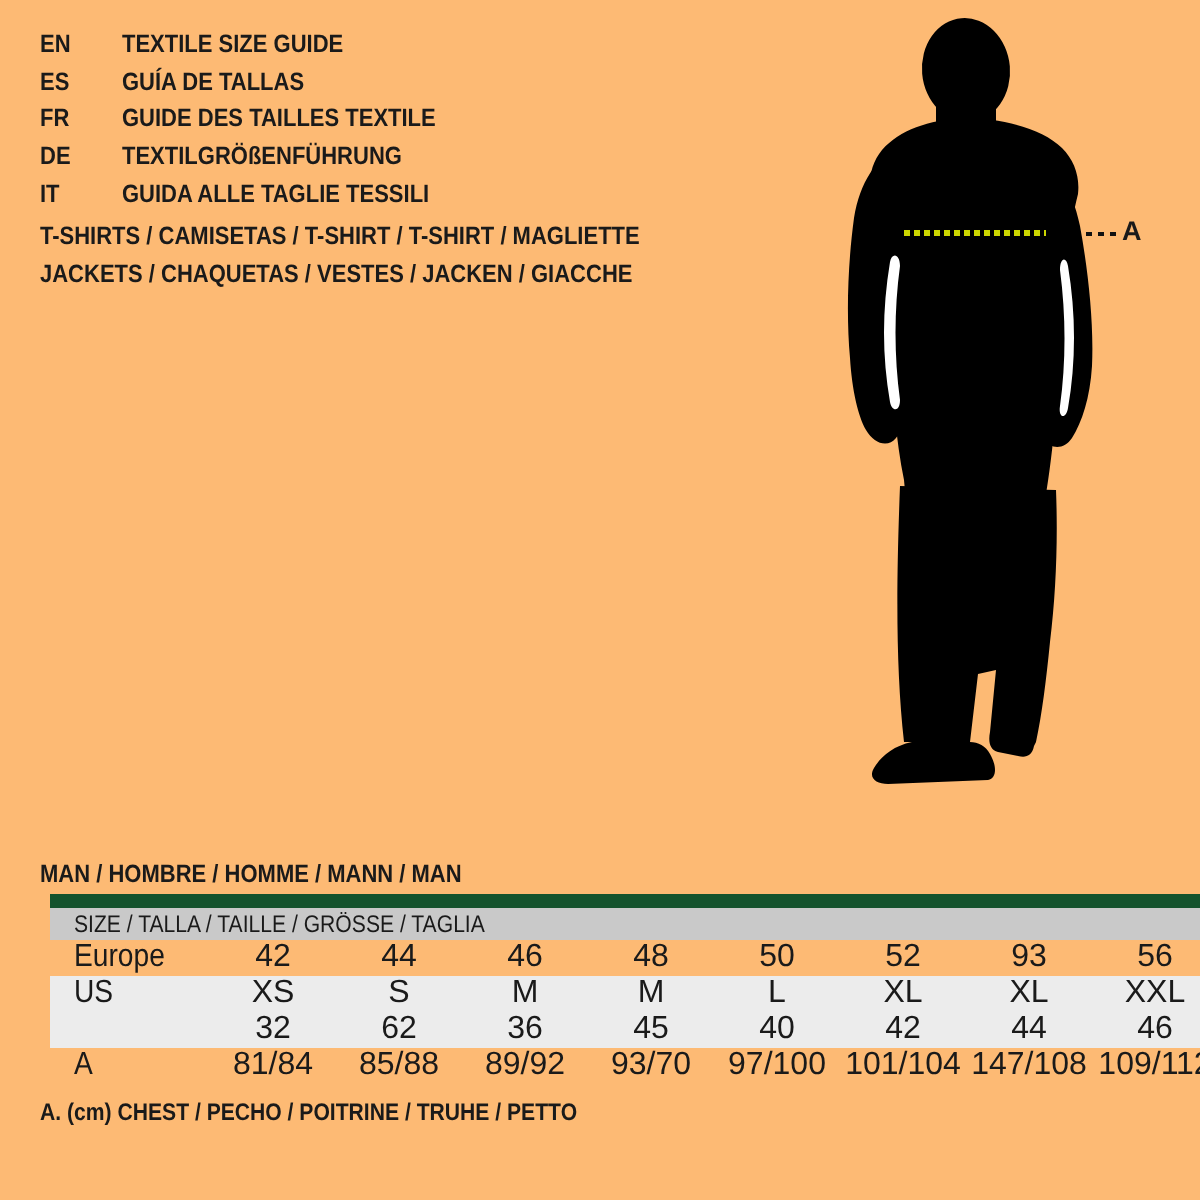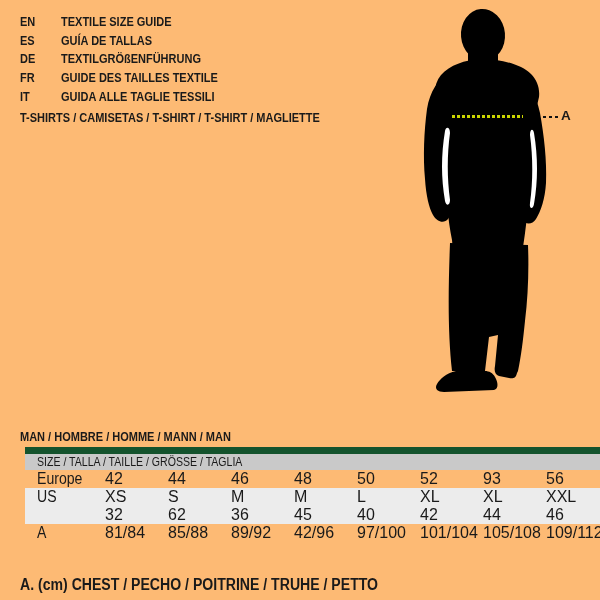--- a/index.html
+++ b/index.html
@@ -33,55 +33,56 @@
 
   
   .section-title { position:absolute; left:20px; top:430px; font-weight:bold; font-size:12.5px; }
 
   
   .size-table { position:absolute; left:25px; top:447px; width:584px; border-top:7px solid #14532d; }
   .thead { height:16px; line-height:16px; background:#c9c9c9; font-size:12px; padding-left:12px; }
   .trow  { display:flex; height:18px; align-items:center; font-size:16px; }
   .trow.stripe { background:#ececec; }
   .tlabel { flex:0 0 68px; padding-left:12px; }
-  .cell   { flex:1; text-align:left; }
+  .cell   { flex:1; text-align:center; }
 
   
-  .footnote { position:absolute; left:20px; top:576px; font-weight:bold; font-size:16px; }
+  .footnote { position:absolute; left:20px; top:549px; font-weight:bold; font-size:12px; }
 </style>
 </head>
 <body>
 
 <div class="canvas">
 
   <div class="lang-list">
     <div class="lang-row">
       <span class="lang-code"><span class="cnd">EN</span></span>
       <span><span class="cnd">TEXTILE SIZE GUIDE</span></span>
     </div>
     <div class="lang-row">
       <span class="lang-code"><span class="cnd">ES</span></span>
       <span><span class="cnd">GUÍA DE TALLAS</span></span>
     </div>
     <div class="lang-row">
+      <span class="lang-code"><span class="cnd">FR</span></span>
+      <span><span class="cnd">GUIDE DES TAILLES TEXTILE</span></span>
+    </div>
+    <div class="lang-row">
       <span class="lang-code"><span class="cnd">DE</span></span>
       <span><span class="cnd">TEXTILGRÖßENFÜHRUNG</span></span>
-    </div>
-    <div class="lang-row">
-      <span class="lang-code"><span class="cnd">FR</span></span>
-      <span><span class="cnd">GUIDE DES TAILLES TEXTILE</span></span>
     </div>
     <div class="lang-row">
       <span class="lang-code"><span class="cnd">IT</span></span>
       <span><span class="cnd">GUIDA ALLE TAGLIE TESSILI</span></span>
     </div>
   </div>
 
   <div class="cat-block">
     <div class="cat-line"><span class="cnd">T-SHIRTS / CAMISETAS / T-SHIRT / T-SHIRT / MAGLIETTE</span></div>
+    <div class="cat-line"><span class="cnd">JACKETS / CHAQUETAS / VESTES / JACKEN / GIACCHE</span></div>
   </div>
 
   <div class="figure-wrap">
     <svg class="silhouette" width="170" height="390" viewBox="0 0 170 390" xmlns="http://www.w3.org/2000/svg">
       <g fill="#000000">
         <ellipse cx="83" cy="30" rx="22" ry="26" transform="rotate(-5 83 30)"></ellipse>
         <rect x="68" y="40" width="30" height="24"></rect>
         <path d="M82,54 C64,55 50,60 41,70 C36,76 34,84 35,94 C40,115 44,140 45,165 C46,192 48,215 52,235 L53,246 L122,248 C126,226 129,196 130,165 C131,138 134,112 139,92 C140,83 137,75 131,69 C121,59 100,54 82,54 Z"></path>
         <path d="M50,68 C38,74 30,86 27,104 C24,126 23,152 25,174 C26,190 29,203 33,210 C37,217 44,219 48,214 C52,209 52,202 49,194 C45,176 43,155 43,133 C43,112 46,92 51,80 Z"></path>
         <path d="M112,68 C126,74 136,88 140,108 C144,130 147,156 146,178 C145,194 141,206 136,214 C132,220 125,220 122,214 C119,209 120,202 122,194 C126,176 128,155 128,133 C128,112 124,92 118,78 Z"></path>
@@ -137,23 +138,23 @@
       <span class="cell">42</span>
       <span class="cell">44</span>
       <span class="cell">46</span>
     </div>
 
     <div class="trow">
       <span class="tlabel"><span class="cnd">A</span></span>
       <span class="cell">81/84</span>
       <span class="cell">85/88</span>
       <span class="cell">89/92</span>
-      <span class="cell">42/96</span>
+      <span class="cell">93/70</span>
       <span class="cell">97/100</span>
       <span class="cell">101/104</span>
-      <span class="cell">105/108</span>
+      <span class="cell">147/108</span>
       <span class="cell">109/112</span>
     </div>
   </div>
 
   <div class="footnote"><span class="cnd">A. (cm) CHEST / PECHO / POITRINE / TRUHE / PETTO</span></div>
 
 </div>
 
 </body></html>

